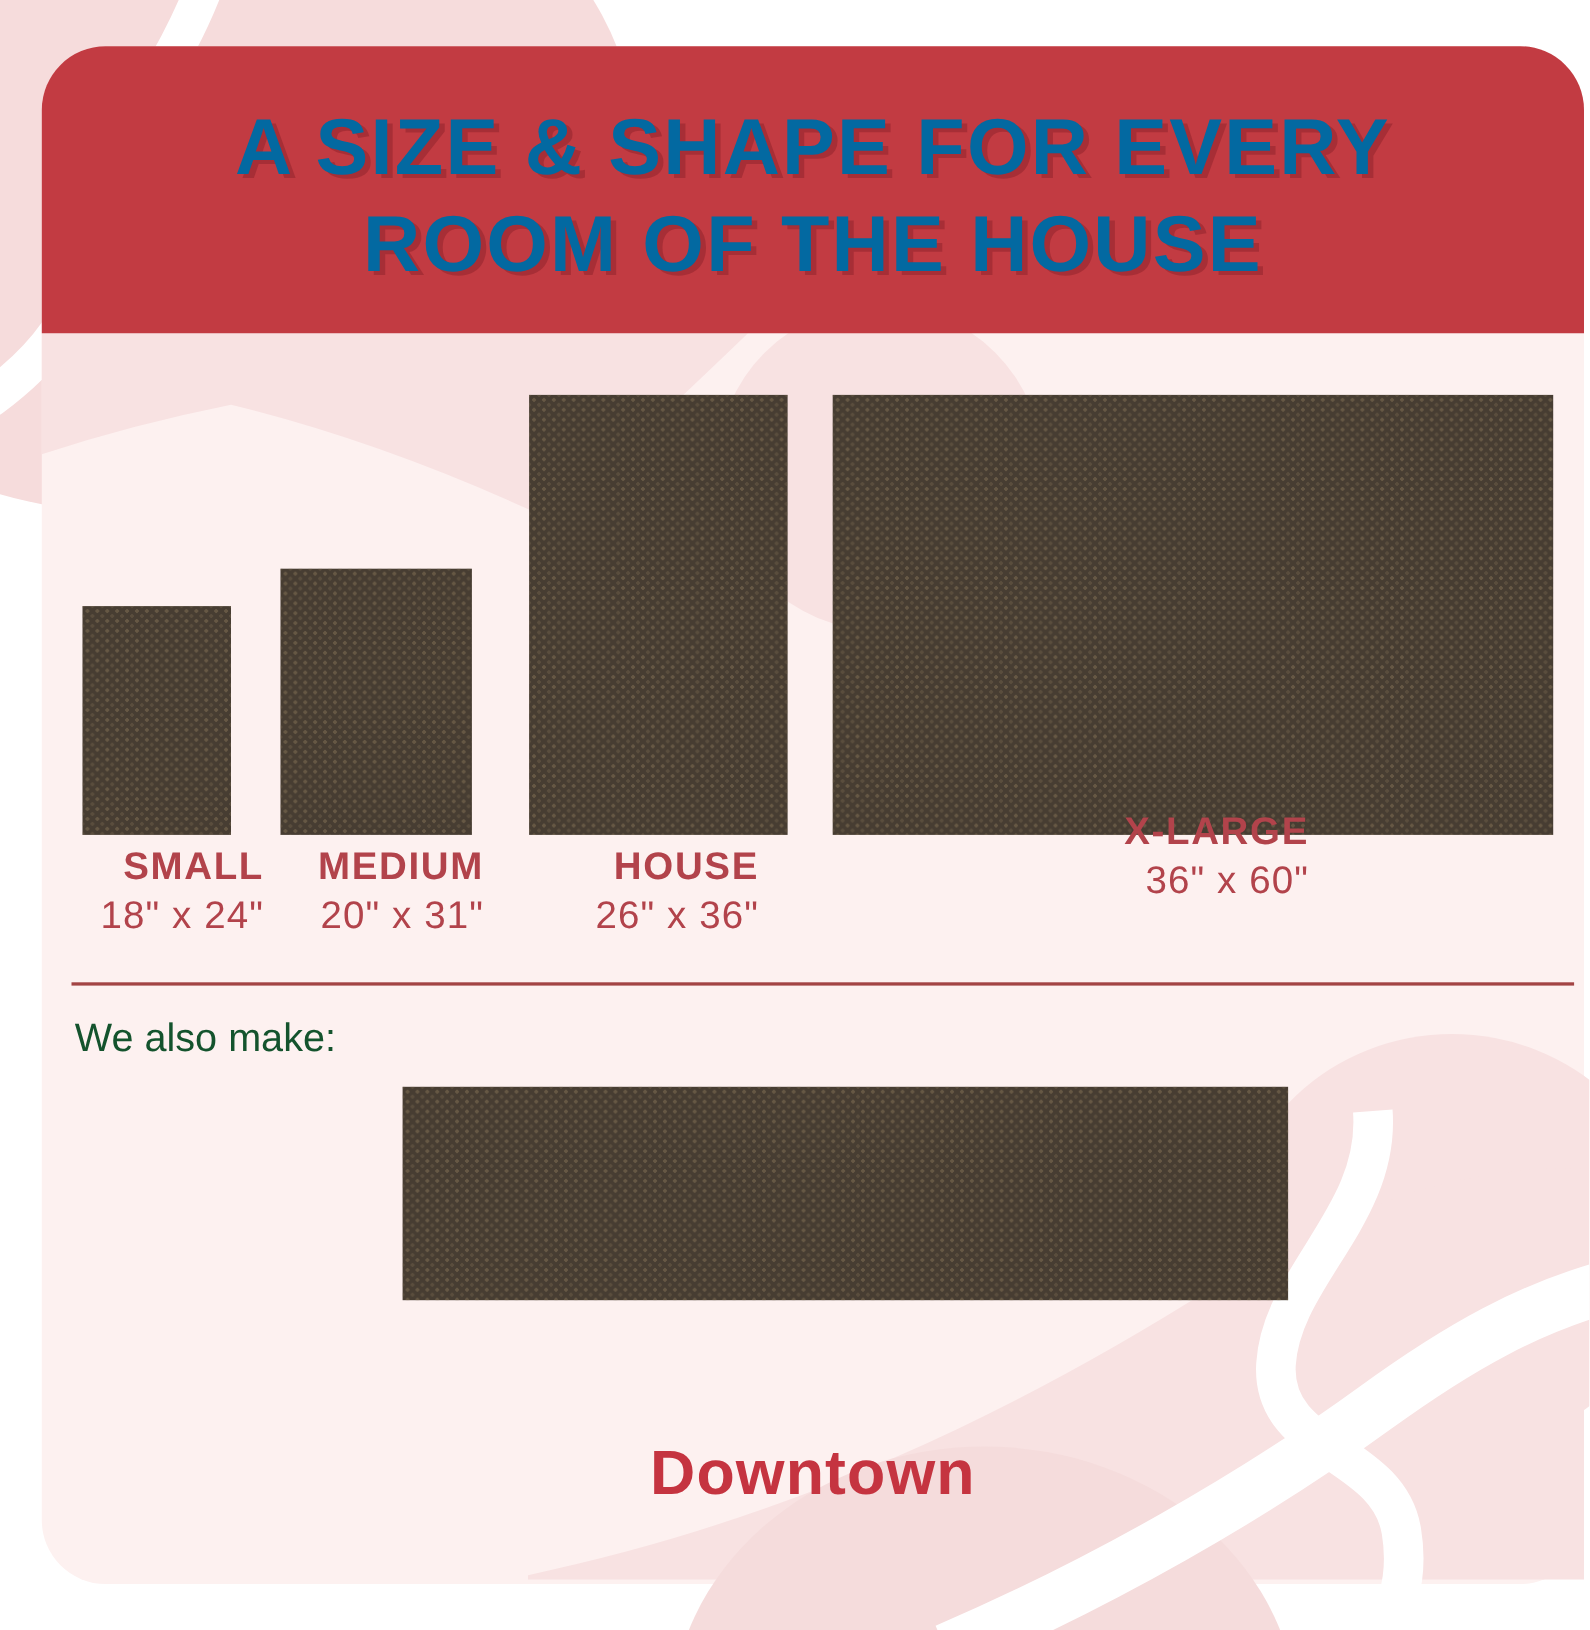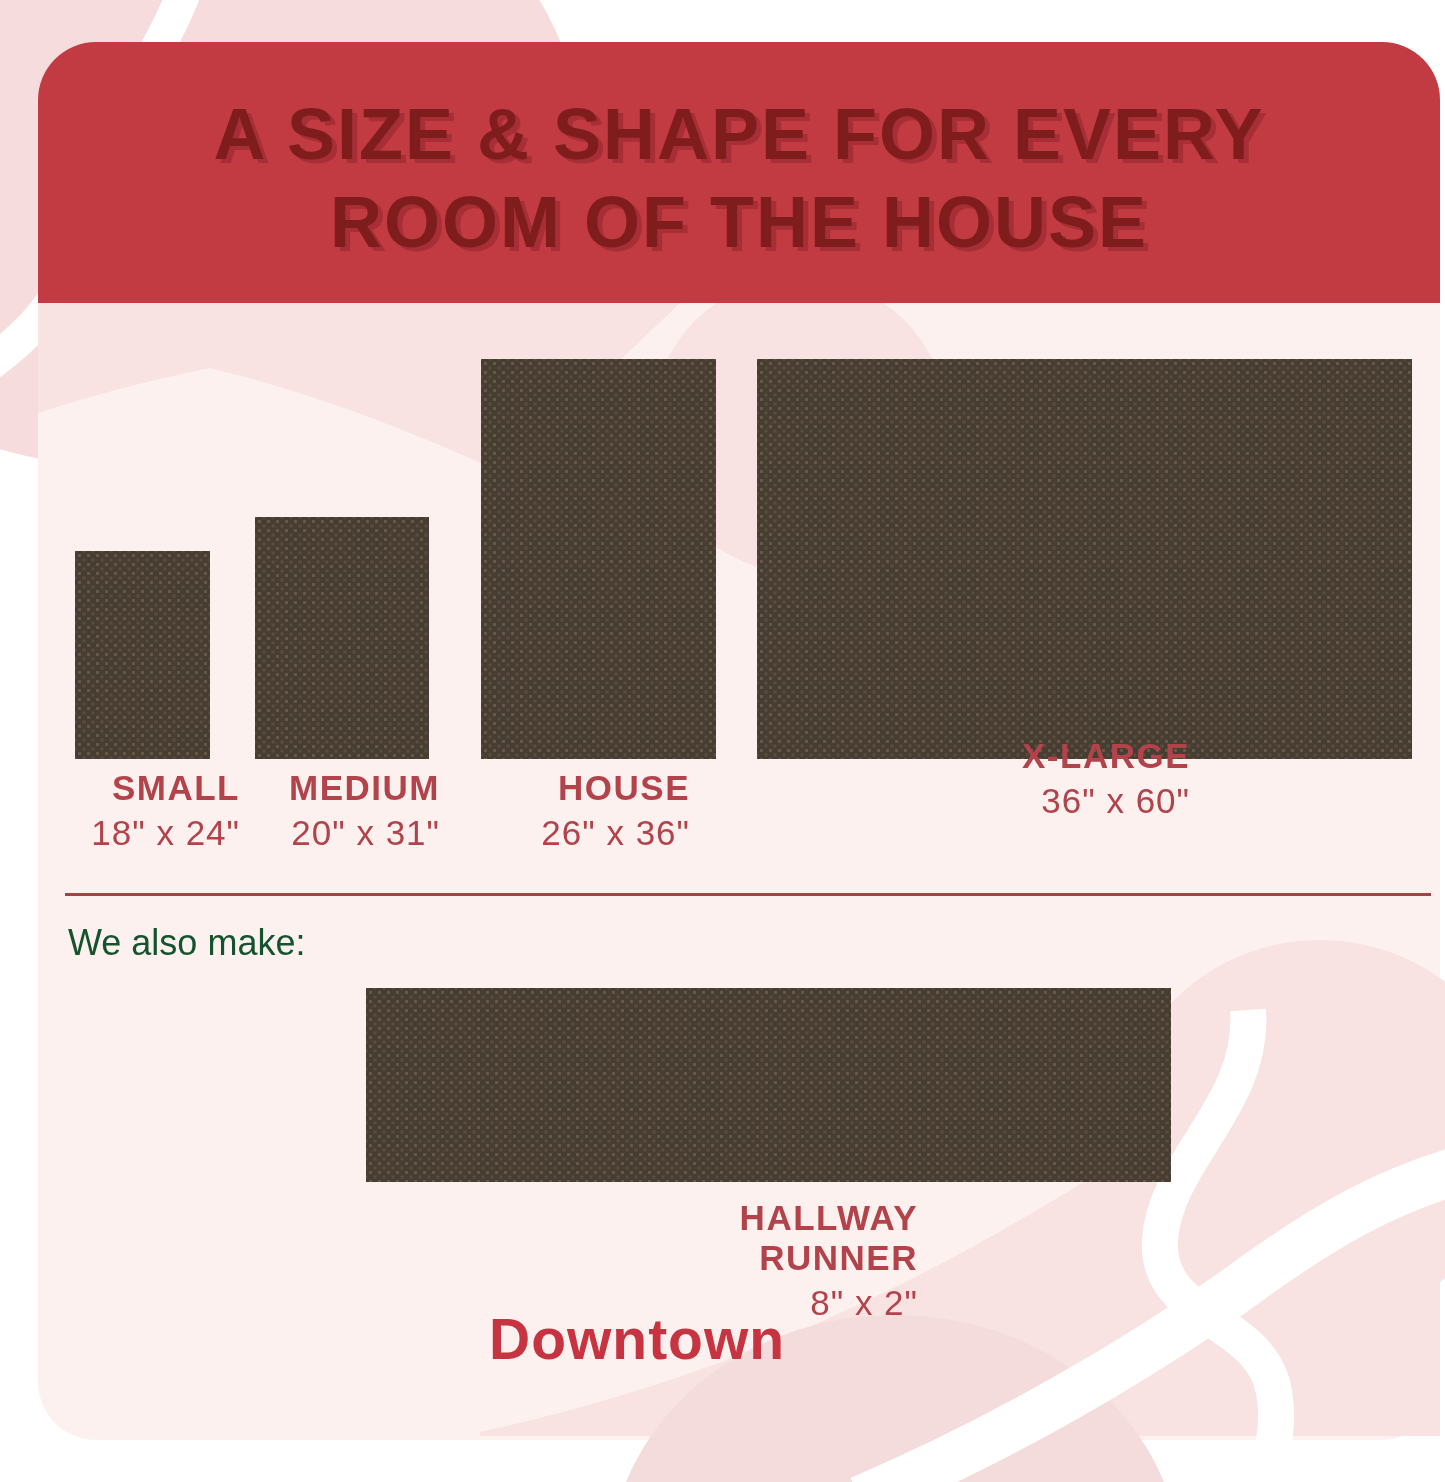--- a/index.html
+++ b/index.html
@@ -8,21 +8,21 @@
     font-family:"Liberation Sans",sans-serif;
   }
   .bg-svg{position:absolute;left:0;top:0;width:1445px;height:1482px;}
   .header-banner{
     position:absolute;left:38px;top:42px;width:1402px;height:261px;
     background:#c23b42;border-radius:58px 58px 0 0;
   }
   .header-title{
     position:absolute;left:38px;top:90px;width:1402px;text-align:center;
     font-size:72px;line-height:88px;font-weight:bold;letter-spacing:2px;
-    color:#7f1d1d;text-shadow:5px 4px 0 rgba(118,24,31,0.35);
+    color:#0369a1;text-shadow:5px 4px 0 rgba(118,24,31,0.35);
   }
   .mat{
     position:absolute;background-color:#473d32;
     background-image:
       radial-gradient(circle, rgba(133,115,87,0.50) 1.4px, transparent 1.9px),
       radial-gradient(circle, rgba(133,115,87,0.30) 1.4px, transparent 1.9px);
     background-size:9px 9px,9px 9px;background-position:0 0,4.5px 4.5px;
   }
   #mat-small  {left:75px; top:551px;width:135px;height:208px;}
   #mat-medium {left:255px;top:517px;width:174px;height:242px;}
@@ -32,21 +32,21 @@
   .size-label{position:absolute;text-align:right;color:#b2434b;}
   #label-small  {left:40px; top:768px;width:200px;}
   #label-medium {left:240px;top:768px;width:200px;}
   #label-large  {left:490px;top:768px;width:200px;}
   #label-xlarge {left:990px;top:736px;width:200px;}
   #label-runner {left:618px;top:1198px;width:300px;}
   .size-name{font-size:35px;font-weight:bold;letter-spacing:1.5px;}
   .size-dims{font-size:35px;font-weight:normal;margin-top:5px;letter-spacing:1px;}
   .divider{position:absolute;left:65px;top:893px;width:1366px;height:3px;background:#a34444;}
   .also-make{position:absolute;left:68px;top:922px;font-size:36px;color:#14532d;}
-  .brand{position:absolute;left:489px;top:1306px;width:500px;text-align:left;color:#c53440;}
+  .brand{position:absolute;left:489px;top:1306px;width:500px;text-align:center;color:#c53440;}
   .brand-name{font-size:57px;font-weight:bold;letter-spacing:1px;}
   .brand-tag{font-size:45px;font-style:italic;margin-top:0px;}
   .brand-reg{font-size:19px;vertical-align:14px;font-style:normal;}
 </style>
 </head>
 <body>
 
 <div class="canvas">
 
   <svg class="bg-svg" width="1445" height="1482" viewBox="0 0 1445 1482" aria-hidden="true">
@@ -87,22 +87,18 @@
   </div>
   <div class="size-label" id="label-xlarge">
     <div class="size-name">X-LARGE</div>
     <div class="size-dims">36" x 60"</div>
   </div>
 
   <div class="divider"></div>
   <div class="also-make">We also make:</div>
 
   <div class="mat" id="mat-runner"></div>
-  <div class="size-label" id="label-runner">
-    <div class="size-name">HALLWAY RUNNER</div>
-    <div class="size-dims">8" x 2"</div>
-  </div>
 
   <div class="brand">
     <div class="brand-name">Downtown</div>
   </div>
 
 </div>
 
 </body></html>

